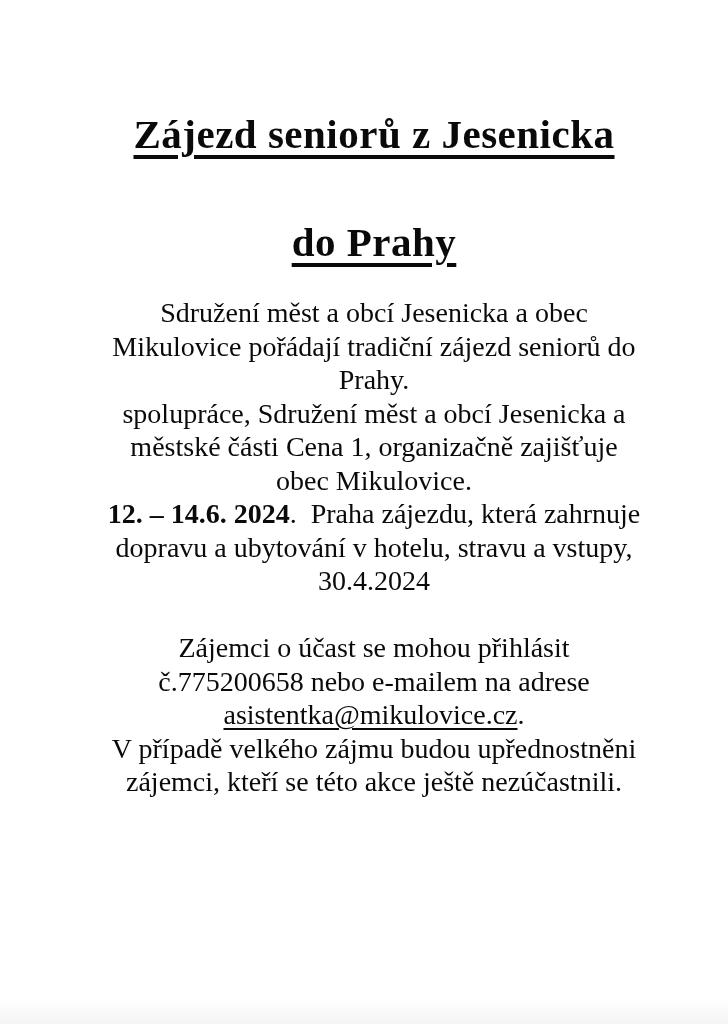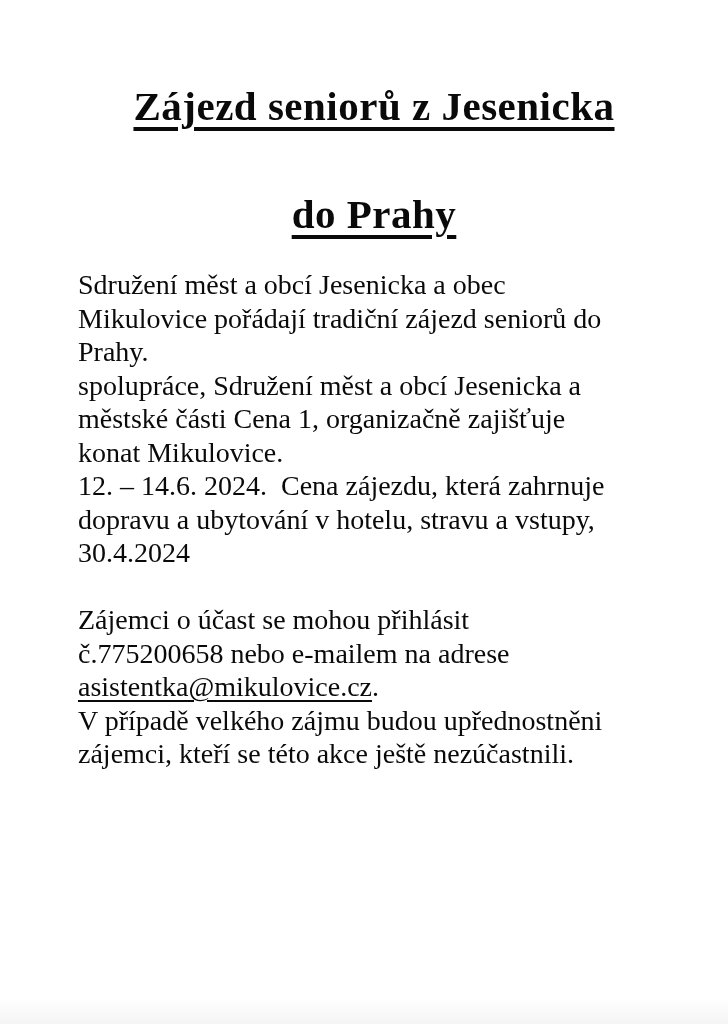--- a/index.html
+++ b/index.html
@@ -19,20 +19,21 @@
   
   .scan-shade {
     position: absolute;
     left: 0; right: 0; bottom: 0;
     height: 26px;
     background: linear-gradient(to bottom, rgba(255,255,255,0), rgba(225,225,225,0.35));
     pointer-events: none;
   }
   .content {
     padding: 82px 58px 0 78px;
+    margin-top: 28px;
   }
   .title {
     margin: 0;
     text-align: center;
     font-weight: bold;
     font-size: 41px;
     letter-spacing: 0.5px;
     text-decoration: underline;
     text-decoration-thickness: 4px;
     text-underline-offset: 7px;
@@ -42,43 +43,44 @@
     margin-top: 60px;
   }
   .doc-body {
     margin-top: 30px;
     font-size: 28px;
   }
   .doc-line {
     white-space: pre;
     line-height: 33.5px;
     min-height: 33.5px;
+    text-align: center;
   }
-  .run-b { font-weight: normal; }
+  .run-b { font-weight: bold; }
   .run-u {
     text-decoration: underline;
     text-decoration-thickness: 2px;
     text-underline-offset: 4px;
   }
 </style>
 </head>
 <body>
 
 <div class="page">
   <div class="content">
     <h1 class="title">Zájezd seniorů z Jesenicka</h1>
     <h1 class="title title-2">do Prahy</h1>
     <div class="doc-body" id="doc-body">
         <div class="doc-line"><span class="">Sdružení měst a obcí Jesenicka a obec</span></div>
         <div class="doc-line"><span class="">Mikulovice pořádají tradiční zájezd seniorů do</span></div>
         <div class="doc-line"><span class="">Prahy.</span></div>
         <div class="doc-line"><span class="">spolupráce, Sdružení měst a obcí Jesenicka a</span></div>
         <div class="doc-line"><span class="">městské části Cena 1, organizačně zajišťuje</span></div>
-        <div class="doc-line"><span class="">konat Mikulovice.</span></div>
-        <div class="doc-line"><span class="run-b ">12. – 14.6. 2024</span><span class="">.  Cena zájezdu, která zahrnuje</span></div>
+        <div class="doc-line"><span class="">obec Mikulovice.</span></div>
+        <div class="doc-line"><span class="run-b ">12. – 14.6. 2024</span><span class="">.  Praha zájezdu, která zahrnuje</span></div>
         <div class="doc-line"><span class="">dopravu a ubytování v hotelu, stravu a vstupy,</span></div>
         <div class="doc-line"><span class="">30.4.2024</span></div>
         <div class="doc-line">&nbsp;</div>
         <div class="doc-line"><span class="">Zájemci o účast se mohou přihlásit</span></div>
         <div class="doc-line"><span class="">č.775200658 nebo e-mailem na adrese</span></div>
         <div class="doc-line"><span class="run-u">asistentka@mikulovice.cz</span><span class="">.</span></div>
         <div class="doc-line"><span class="">V případě velkého zájmu budou upřednostněni</span></div>
         <div class="doc-line"><span class="">zájemci, kteří se této akce ještě nezúčastnili.</span></div>
       </div>
   </div>

